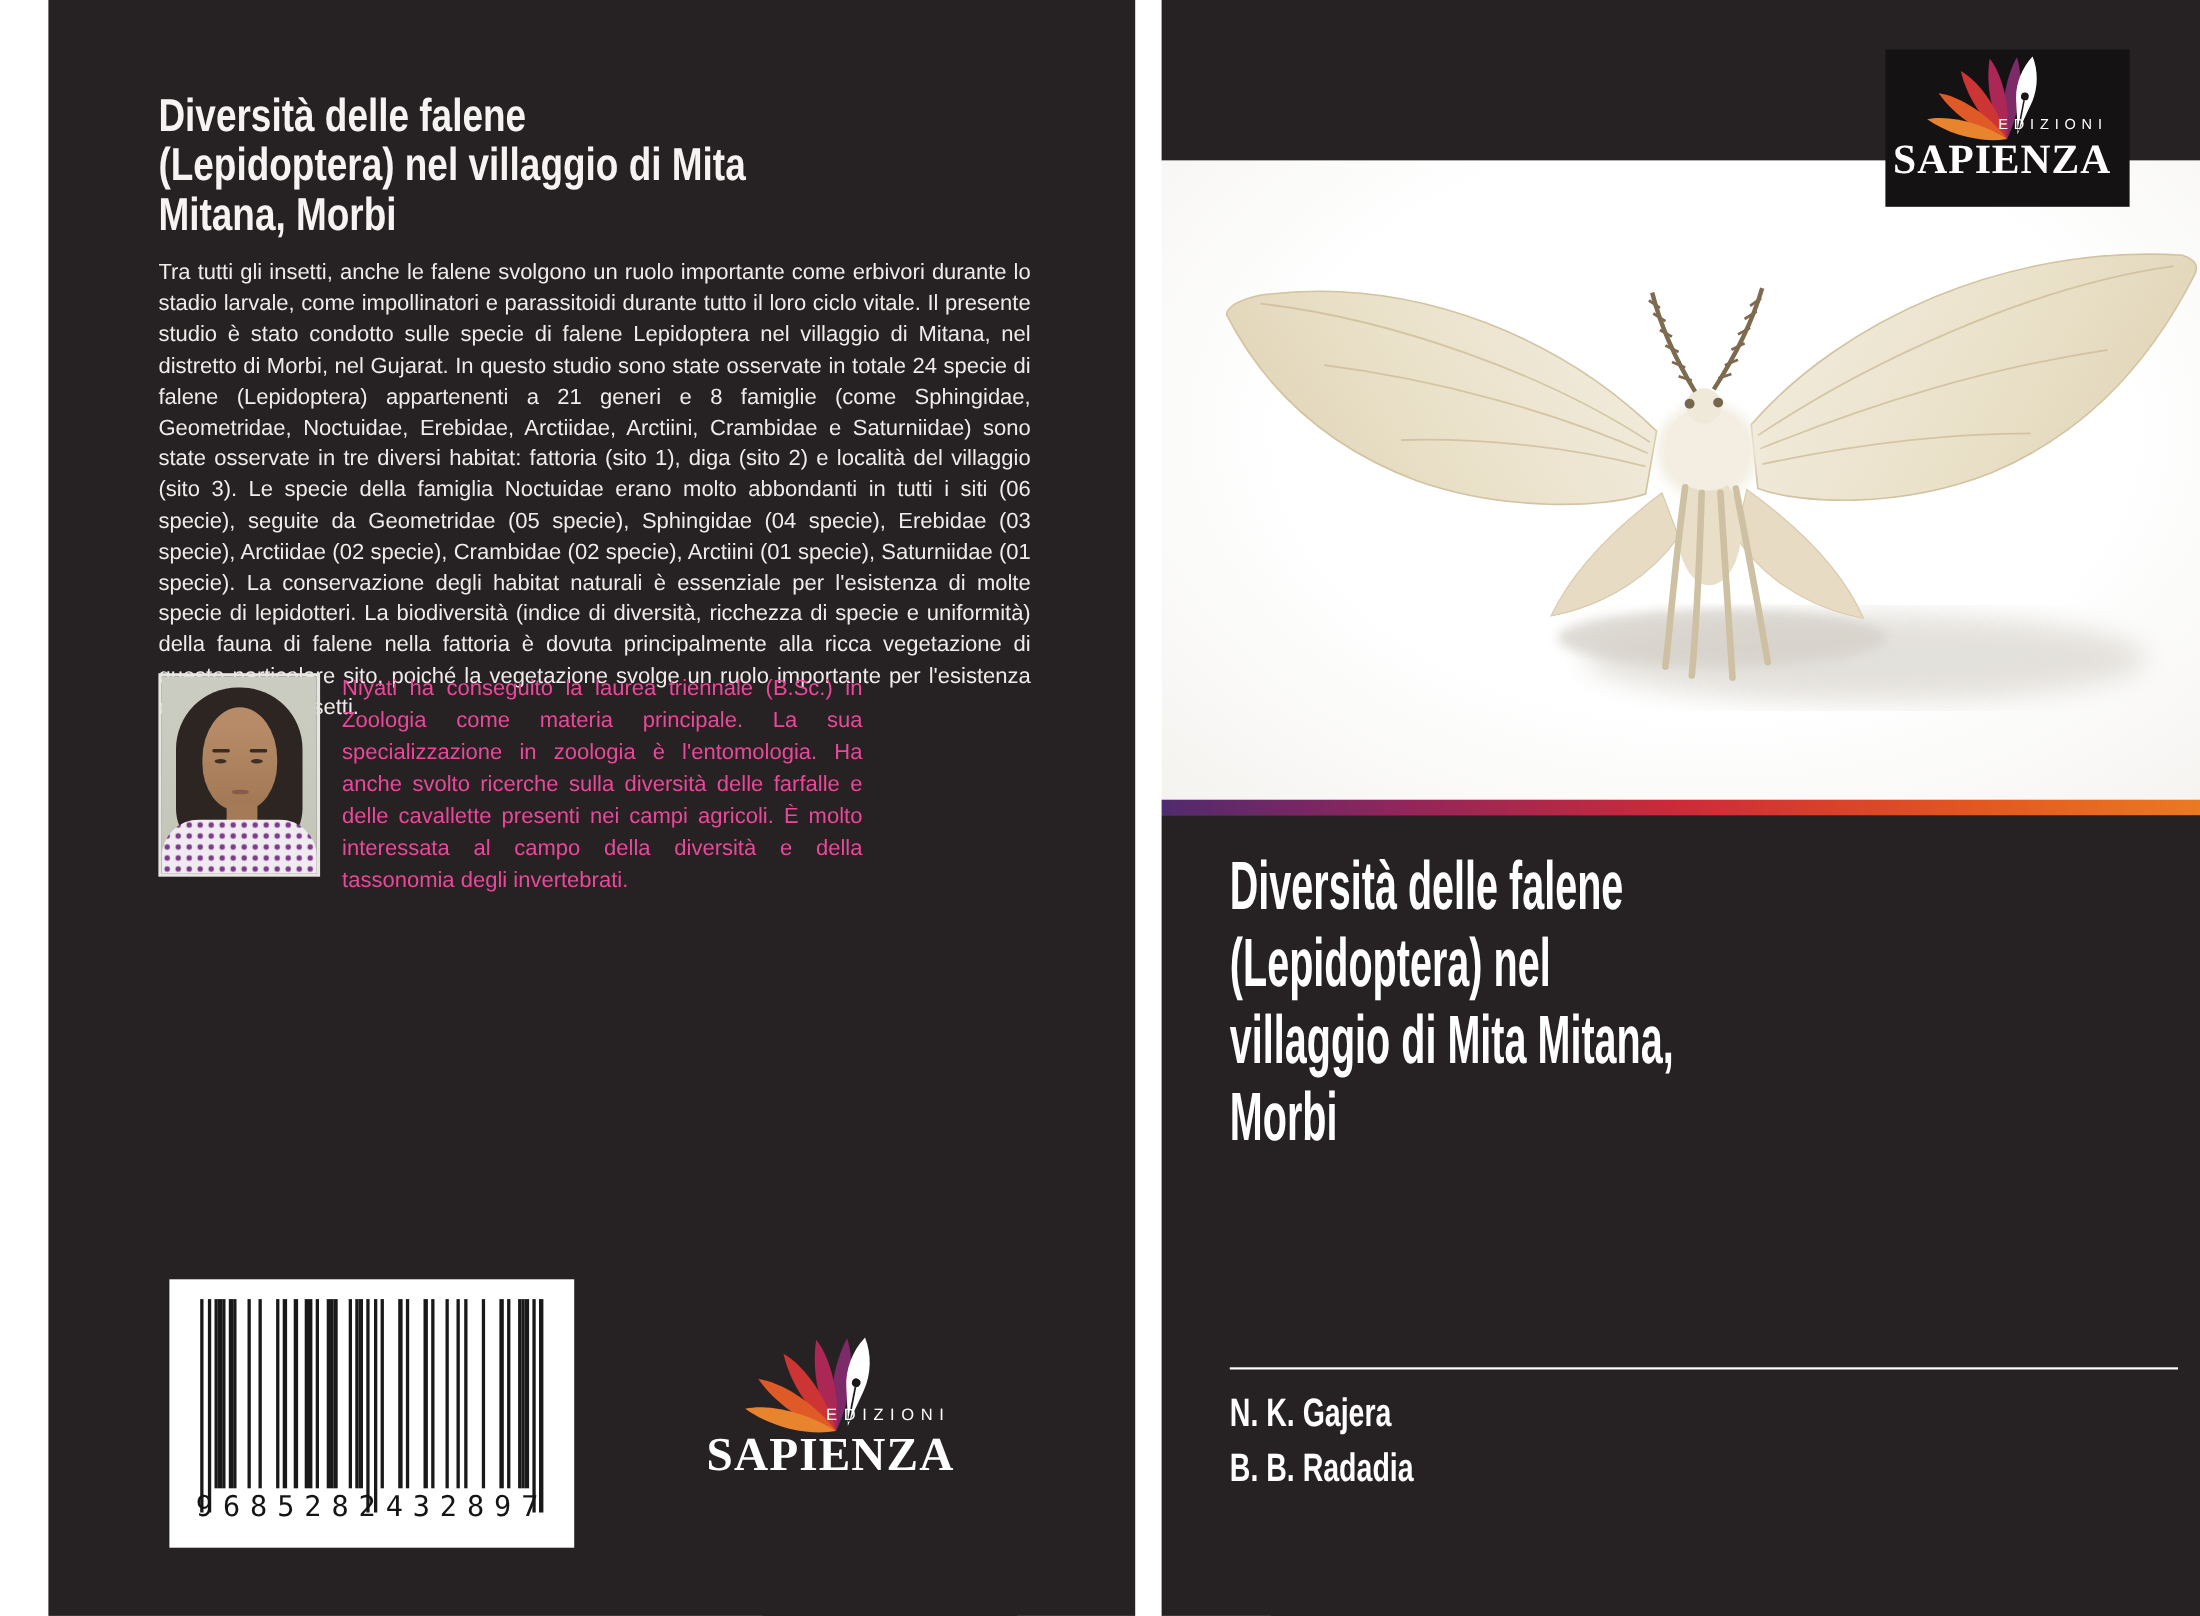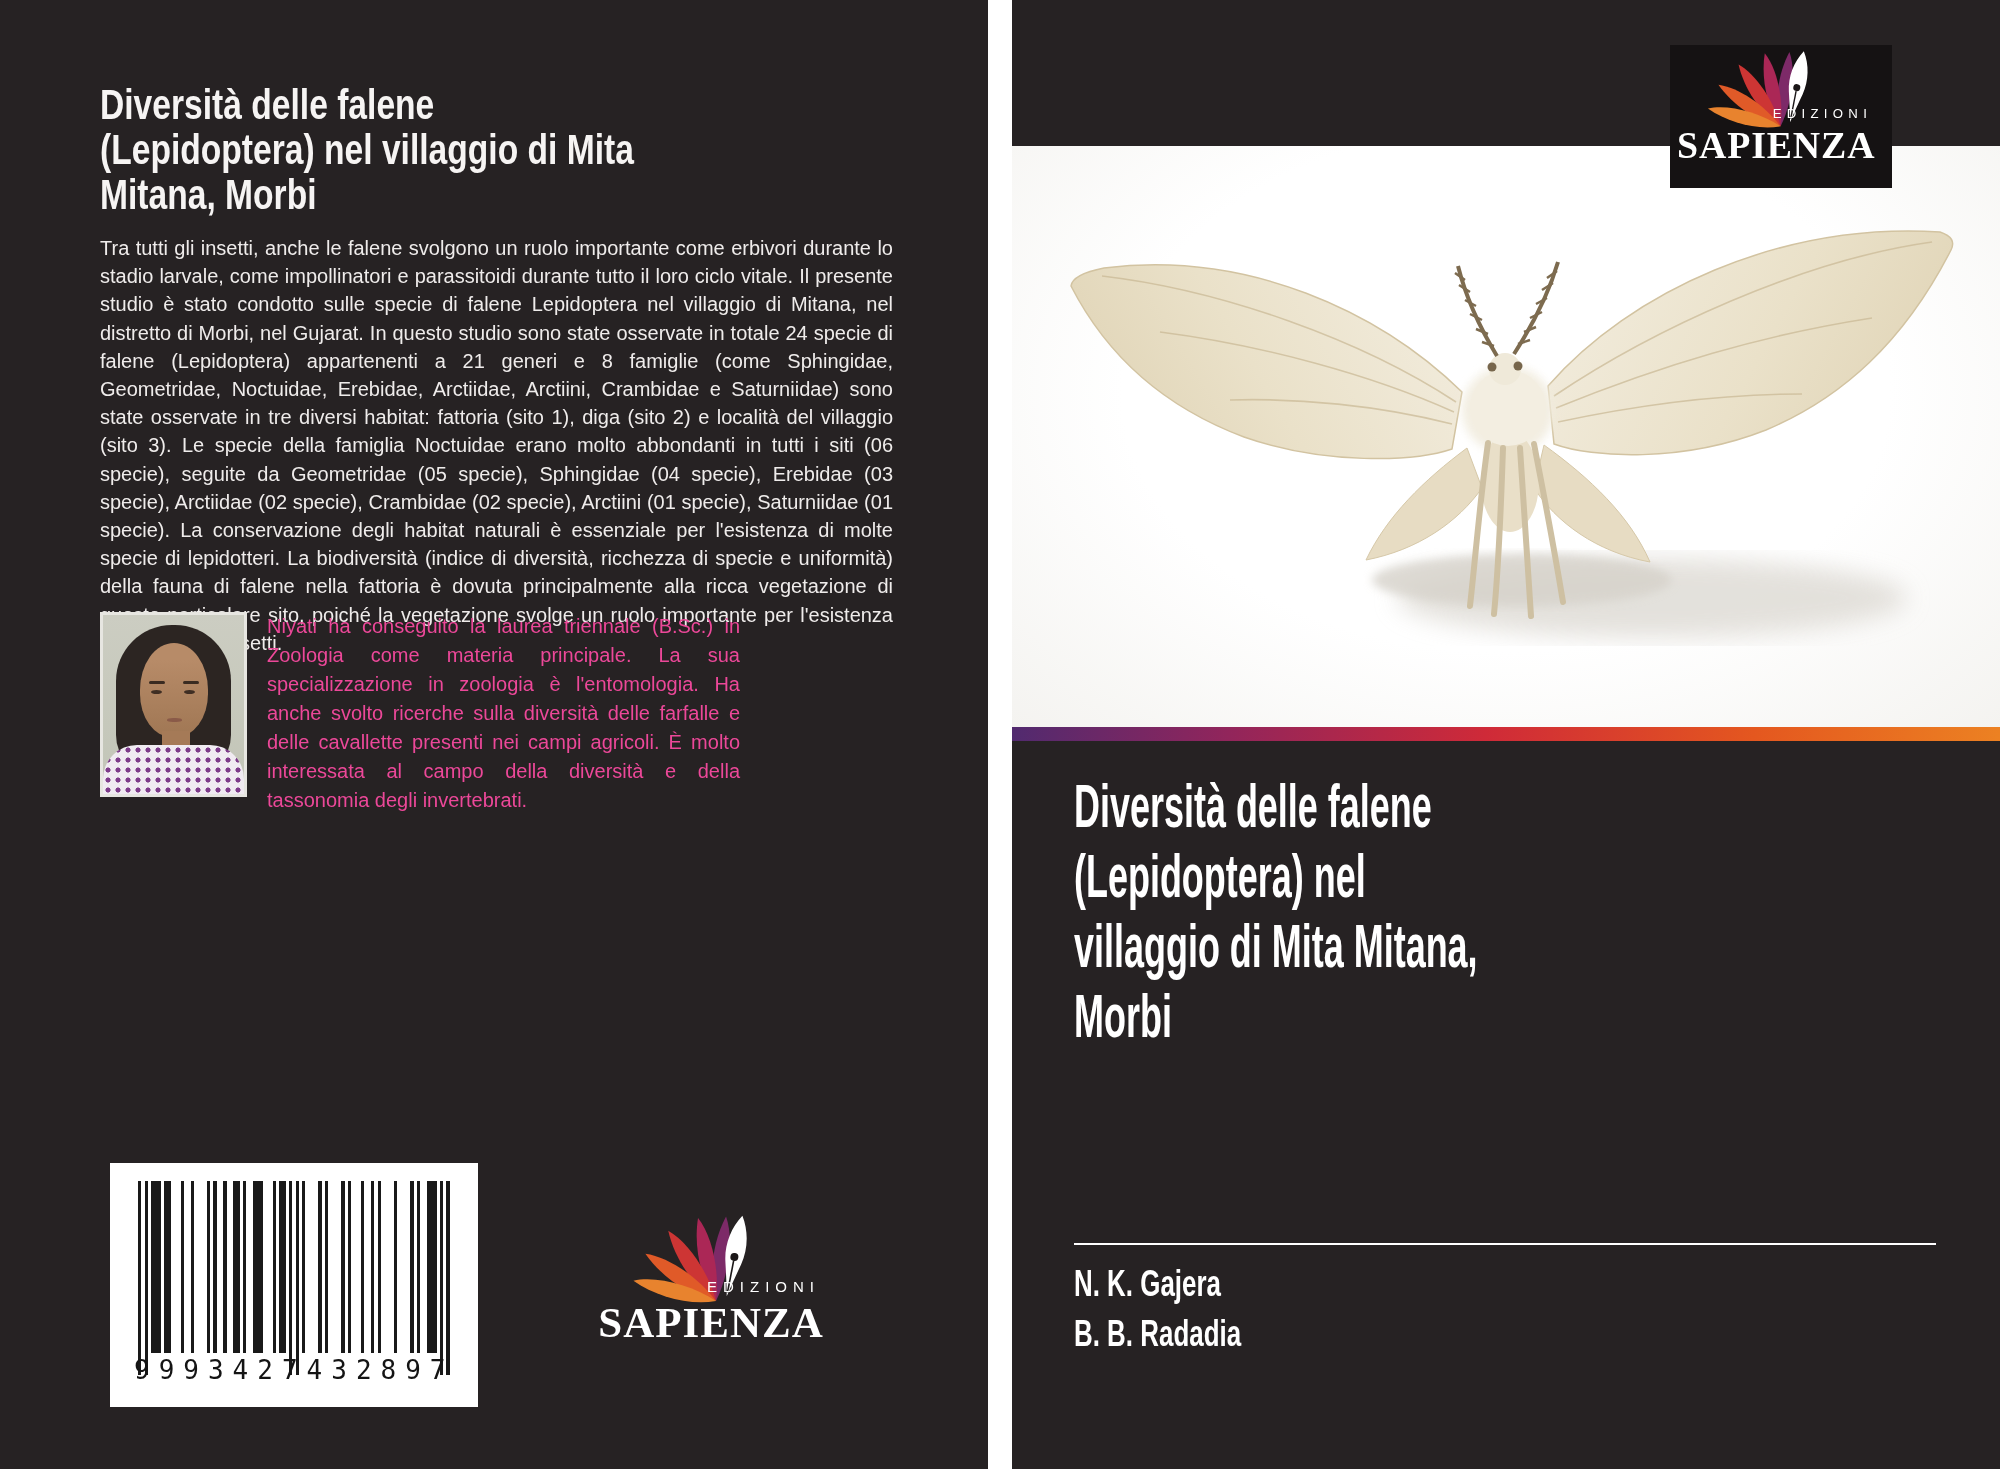--- a/index.html
+++ b/index.html
@@ -76,21 +76,21 @@
                  font-weight: bold; font-size: 62px; line-height: 70px; white-space: nowrap;
                  transform: scaleX(.58); transform-origin: left top; }
   .divider { position: absolute; left: 62px; top: 502px; width: 862px; height: 2px; background: #ffffff; }
   .authors { position: absolute; left: 62px; top: 518px; color: #ffffff; font-weight: bold;
              font-size: 36px; line-height: 50px; white-space: nowrap;
              transform: scaleX(.72); transform-origin: left top; }
 </style>
 </head>
 <body>
 
-<div style="position:absolute;inset:0;">
+<div style="position:absolute;inset:0;margin-left:44px;">
 
   <section class="page back">
 
     <header class="back-title">
       <div>Diversità delle falene</div>
       <div>(Lepidoptera) nel villaggio di Mita</div>
       <div>Mitana, Morbi</div>
     </header>
 
     <p class="synopsis">Tra tutti gli insetti, anche le falene svolgono un ruolo importante come erbivori durante lo stadio larvale, come impollinatori e parassitoidi durante tutto il loro ciclo vitale. Il presente studio è stato condotto sulle specie di falene Lepidoptera nel villaggio di Mitana, nel distretto di Morbi, nel Gujarat. In questo studio sono state osservate in totale 24 specie di falene (Lepidoptera) appartenenti a 21 generi e 8 famiglie (come Sphingidae, Geometridae, Noctuidae, Erebidae, Arctiidae, Arctiini, Crambidae e Saturniidae) sono state osservate in tre diversi habitat: fattoria (sito 1), diga (sito 2) e località del villaggio (sito 3). Le specie della famiglia Noctuidae erano molto abbondanti in tutti i siti (06 specie), seguite da Geometridae (05 specie), Sphingidae (04 specie), Erebidae (03 specie), Arctiidae (02 specie), Crambidae (02 specie), Arctiini (01 specie), Saturniidae (01 specie). La conservazione degli habitat naturali è essenziale per l'esistenza di molte specie di lepidotteri. La biodiversità (indice di diversità, ricchezza di specie e uniformità) della fauna di falene nella fattoria è dovuta principalmente alla ricca vegetazione di questo particolare sito, poiché la vegetazione svolge un ruolo importante per l'esistenza della fauna di insetti.</p>
@@ -202,21 +202,21 @@
           <span class="bcm on"></span>
           <span class="bcm on"></span>
           <span class="bcm on"></span>
           <span class="bcm"></span>
           <span class="bcm on g"></span>
           <span class="bcm"></span>
           <span class="bcm on g"></span>
         </div>
       <div class="bc-digits">
         <span>9</span>
-        <span>993427</span>
+        <span>685282</span>
         <span>432897</span>
       </div>
     </div>
 
     <div class="sapienza-logo back-logo">
       <svg class="logo-art" viewBox="0 0 180 92">
         <g>
           <path d="M0 0 C -26 -14 -62 -20 -84 -13 C -60 1 -26 7 0 0 Z" transform="translate(108,88) rotate(88)" fill="#7d2a68"></path>
           <path d="M0 0 C -26 -14 -62 -20 -84 -13 C -60 1 -26 7 0 0 Z" transform="translate(108,88) rotate(69)" fill="#ab2756"></path>
           <path d="M0 0 C -26 -14 -62 -20 -84 -13 C -60 1 -26 7 0 0 Z" transform="translate(108,88) rotate(47)" fill="#cd3534"></path>

